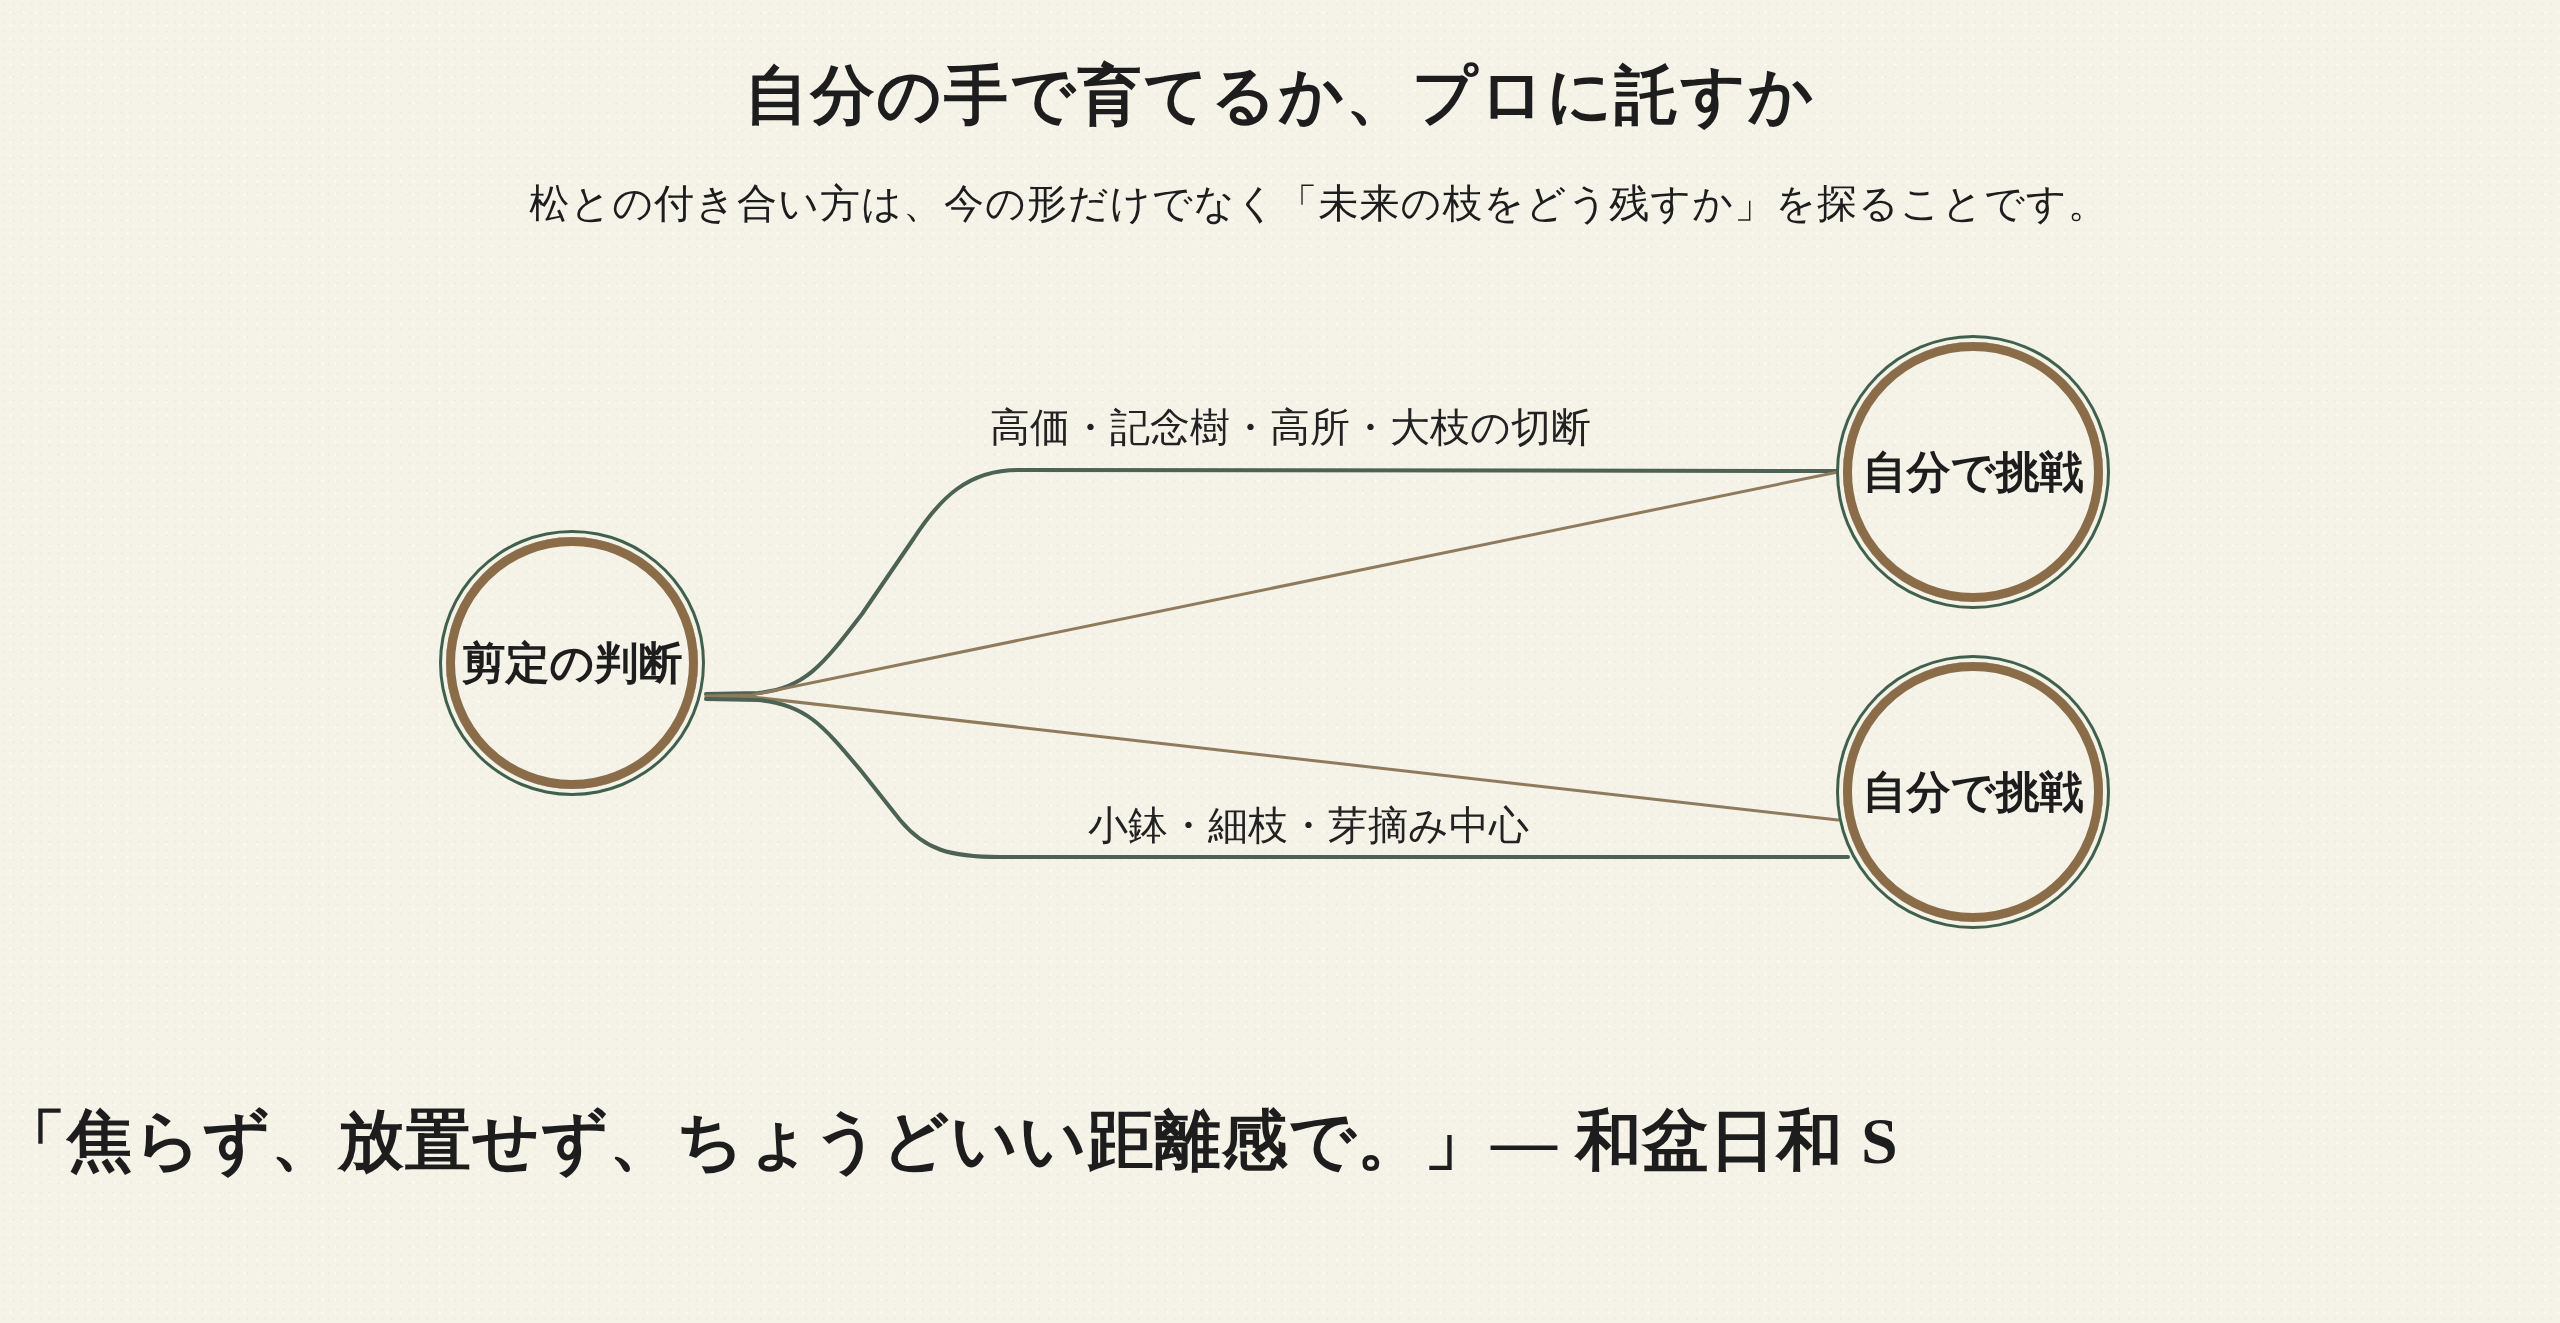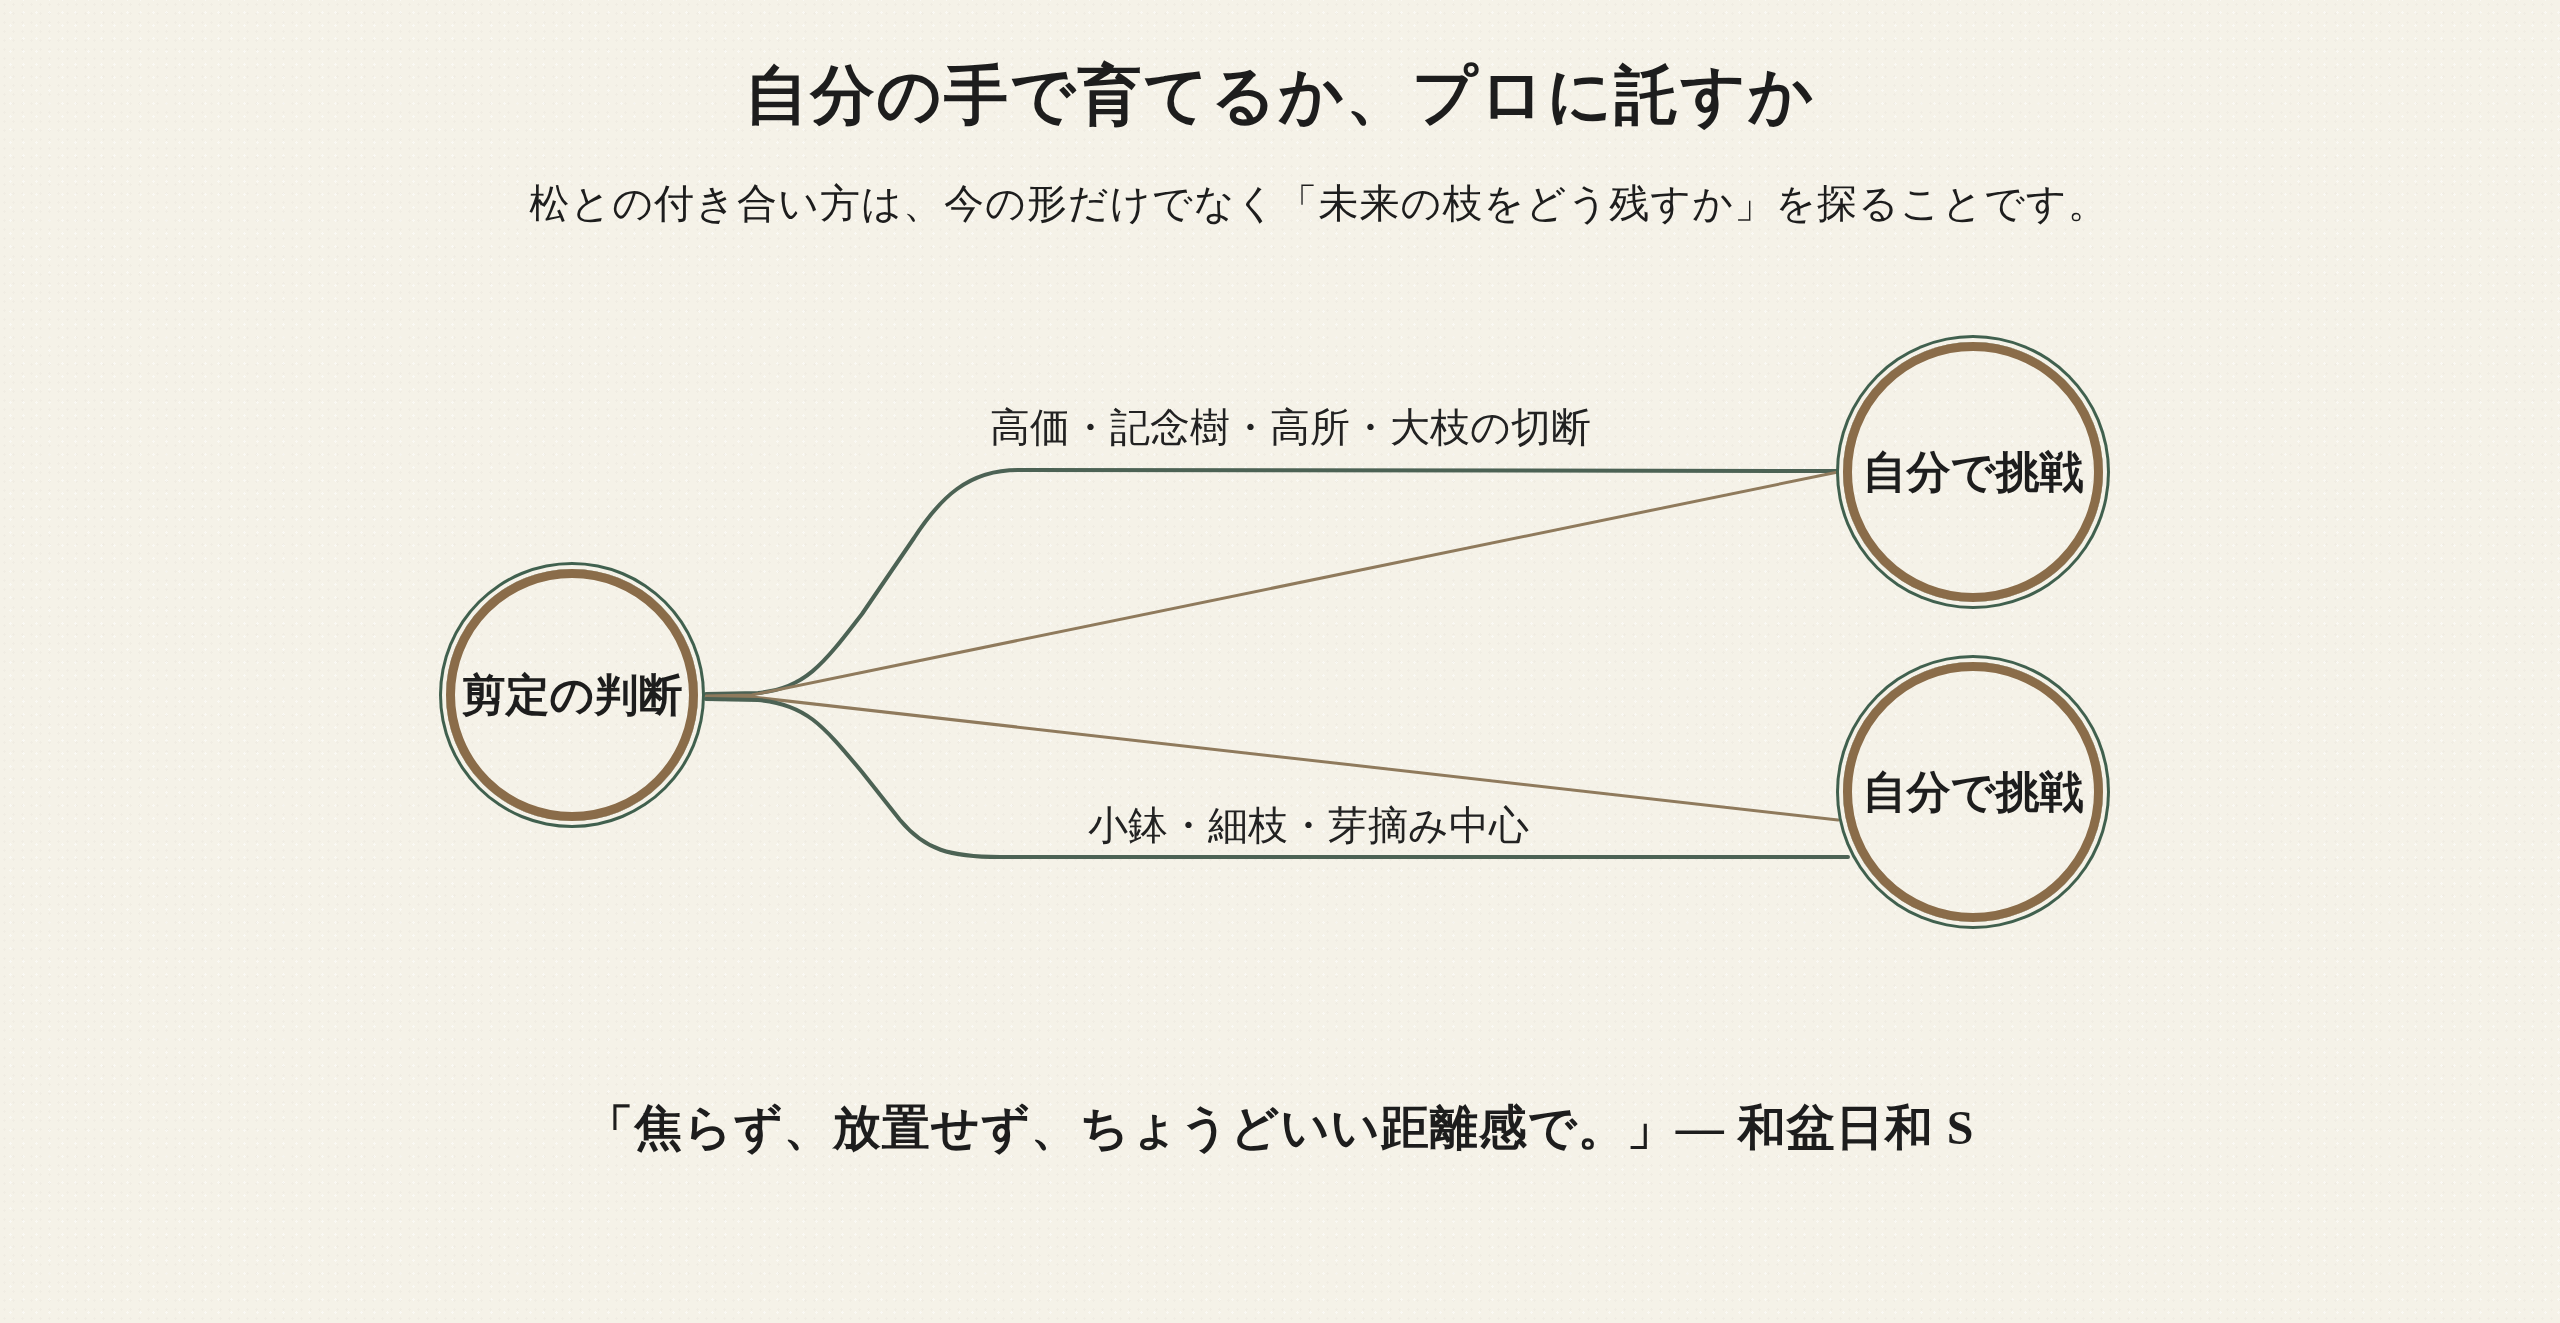--- a/index.html
+++ b/index.html
@@ -61,22 +61,22 @@
   }
   .edge-label{
     position:absolute;
     font-size:40px;font-weight:500;
     font-family:"Liberation Sans", sans-serif;
     white-space:nowrap;
     color:#222222;
   }
   .quote{
     position:absolute;left:0;top:1096px;width:2560px;
-    text-align:center;
-    font-size:48px;font-weight:700;
+    text-align:left;
+    font-size:66px;font-weight:700;
     letter-spacing:1px;
     font-family:"Liberation Serif", serif;
   }
 </style>
 </head>
 <body>
 
 <div id="stage">
 
   <div class="title">自分の手で育てるか、プロに託すか</div>
@@ -87,21 +87,21 @@
     <path d="M 706 694 L 758 693 C 805 688 822 666 862 614 L 914 538 C 940 498 968 470 1018 470 L 1840 471" stroke="#4c6254" stroke-width="4"></path>
     <path d="M 706 696 L 752 695 L 1838 472" stroke="#8f7a5c" stroke-width="3"></path>
     <path d="M 706 697 L 752 697 L 1838 820" stroke="#8f7a5c" stroke-width="3"></path>
     <path d="M 706 699 L 758 700 C 805 704 822 724 862 772 L 900 820 C 925 850 950 857 1000 857 L 1848 857" stroke="#4c6254" stroke-width="4"></path>
   </svg>
 
   <span class="edge-label" style="left:990px; top:400px;">高価・記念樹・高所・大枝の切断</span>
 
   <span class="edge-label" style="left:1088px; top:798px;">小鉢・細枝・芽摘み中心</span>
 
-  <div class="node" style="left:446px; top:569px; width:252px; height:252px;">
+  <div class="node" style="left:446px; top:537px; width:252px; height:252px;">
     <span class="node-label">剪定の判断</span>
   </div>
 
   <div class="node" style="left:1843px; top:342px; width:260px; height:260px;">
     <span class="node-label">自分で挑戦</span>
   </div>
 
   <div class="node" style="left:1843px; top:662px; width:260px; height:260px;">
     <span class="node-label">自分で挑戦</span>
   </div>

